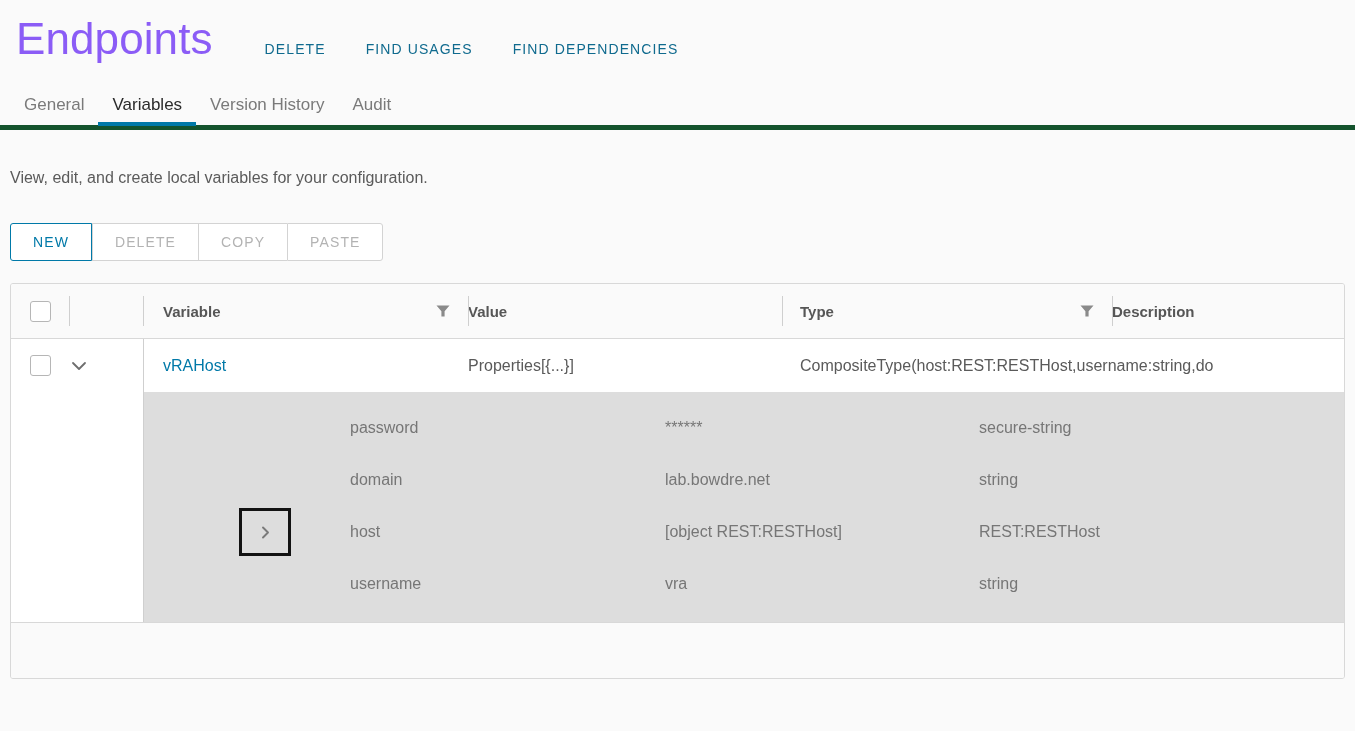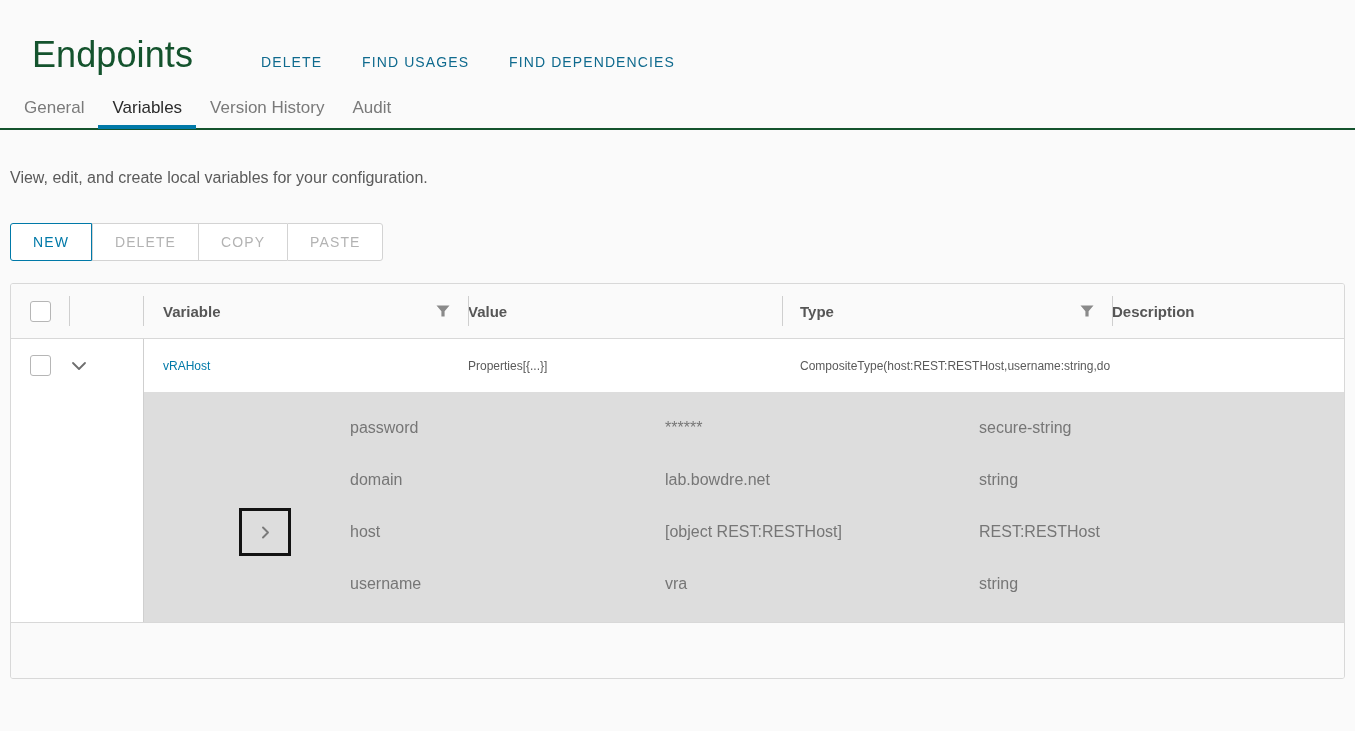--- a/index.html
+++ b/index.html
@@ -16,25 +16,25 @@
   }
 
   
   .page-header {
     display: flex;
     align-items: baseline;
     padding: 0 0 0 16px;
     height: 78px;
   }
   .page-title {
-    font-size: 36px;
+    font-size: 44px;
     font-weight: 300;
-    color: #14532d;
+    color: #8b5cf6;
     letter-spacing: 0.1px;
-    margin: 16px;
+    margin: 0;
     line-height: 78px;
     white-space: nowrap;
   }
   .header-actions {
     display: flex;
     align-items: baseline;
     margin-left: 52px;
     gap: 40px;
   }
   .header-action {
@@ -46,21 +46,21 @@
     cursor: pointer;
     white-space: nowrap;
     text-decoration: none;
   }
 
   
   .tabbar {
     display: flex;
     align-items: flex-end;
     padding-left: 10px;
-    border-bottom: 2px solid #14532d;
+    border-bottom: 5px solid #14532d;
     height: 52px;
     box-sizing: border-box;
   }
   .tab {
     font-size: 17px;
     color: #7a7a7a;
     padding: 0 14px 12px 14px;
     cursor: pointer;
     position: relative;
     white-space: nowrap;
@@ -187,21 +187,21 @@
   }
 
   
   .row-main {
     display: flex;
     align-items: center;
     height: 53px;
     background: #ffffff;
   }
   .cell {
-    font-size: 12px;
+    font-size: 16px;
     color: #5a5a5a;
     display: flex;
     align-items: center;
     height: 53px;
     box-sizing: border-box;
     position: relative;
     white-space: nowrap;
   }
   .cell .sep {
     position: absolute;

